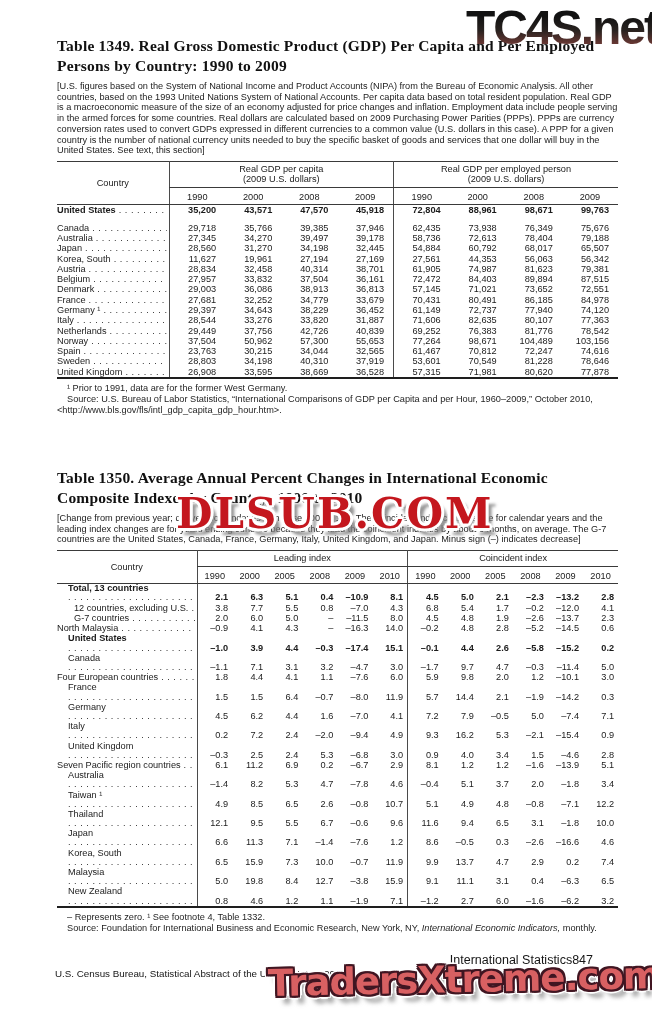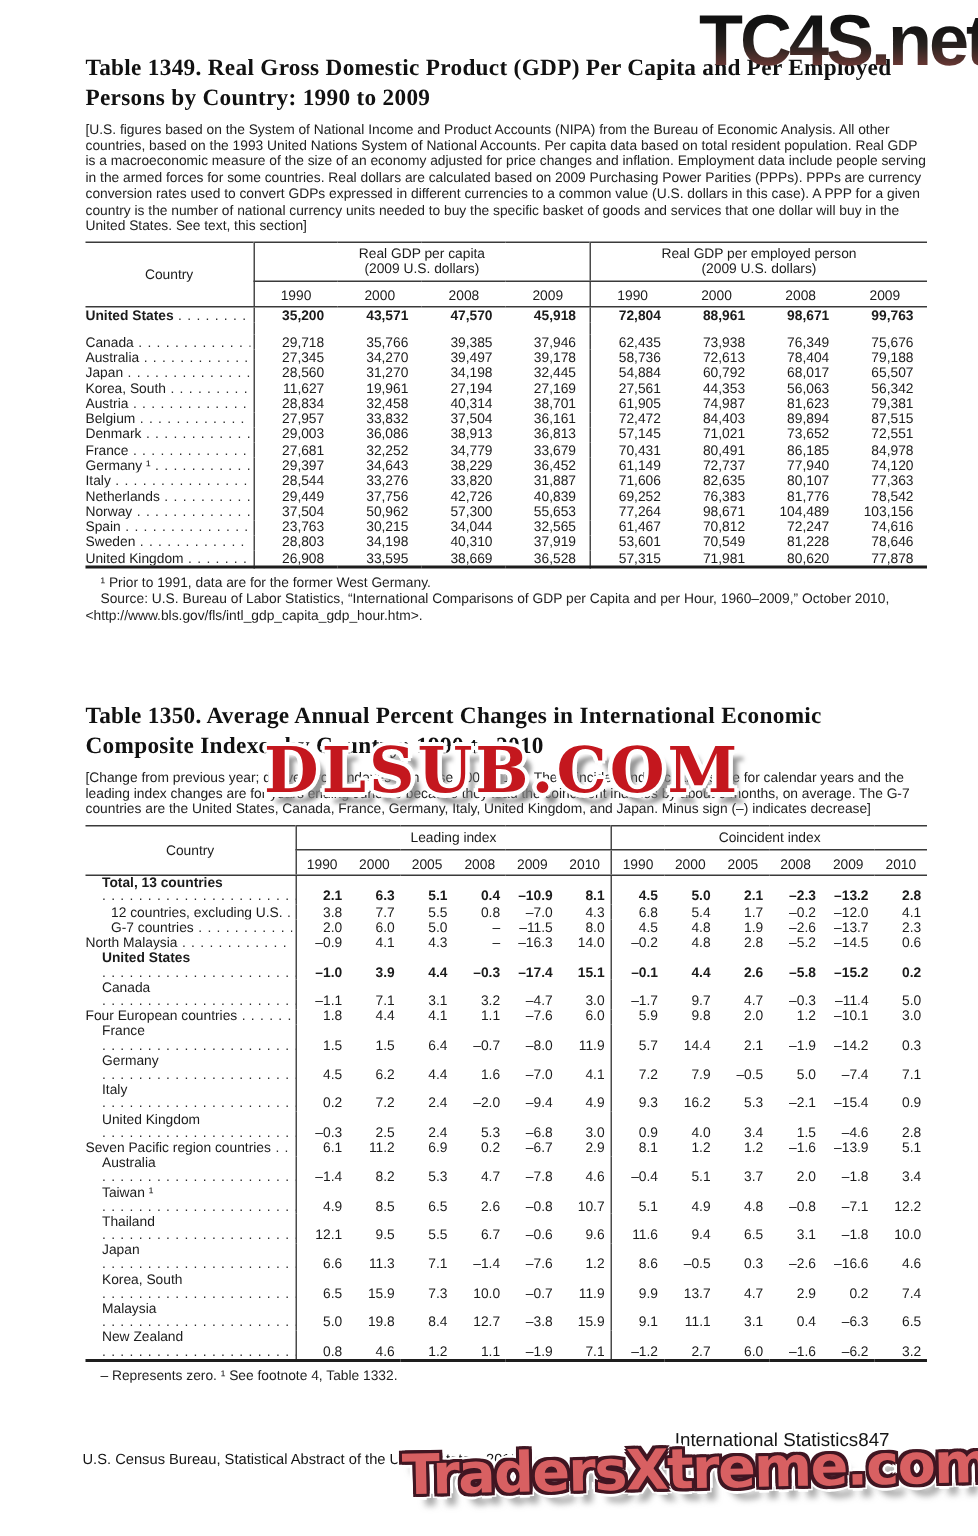--- a/index.html
+++ b/index.html
@@ -825,20 +825,21 @@
             <td class="num">6.0</td>
             <td class="num">–1.6</td>
             <td class="num">–6.2</td>
             <td class="num">3.2</td>
           </tr>
         </tbody>
     </table>
 
     <div class="footnotes">
       <p>– Represents zero. ¹ See footnote 4, Table 1332.</p>
+      <p><span>Source: Foundation for International Business and Economic Research, New York, NY, </span><span class="italic">International Economic Indicators,</span><span> monthly.</span></p>
     </div>
   </section>
 
   <div class="footer-right">
     <span>International Statistics</span><span class="pageno">847</span>
   </div>
   <div class="footer-left">U.S. Census Bureau, Statistical Abstract of the United States: 2012</div>
 
   <div class="wm-mid">DLSUB.COM</div>
   <div class="wm-bottom">TradersXtreme.com</div>

